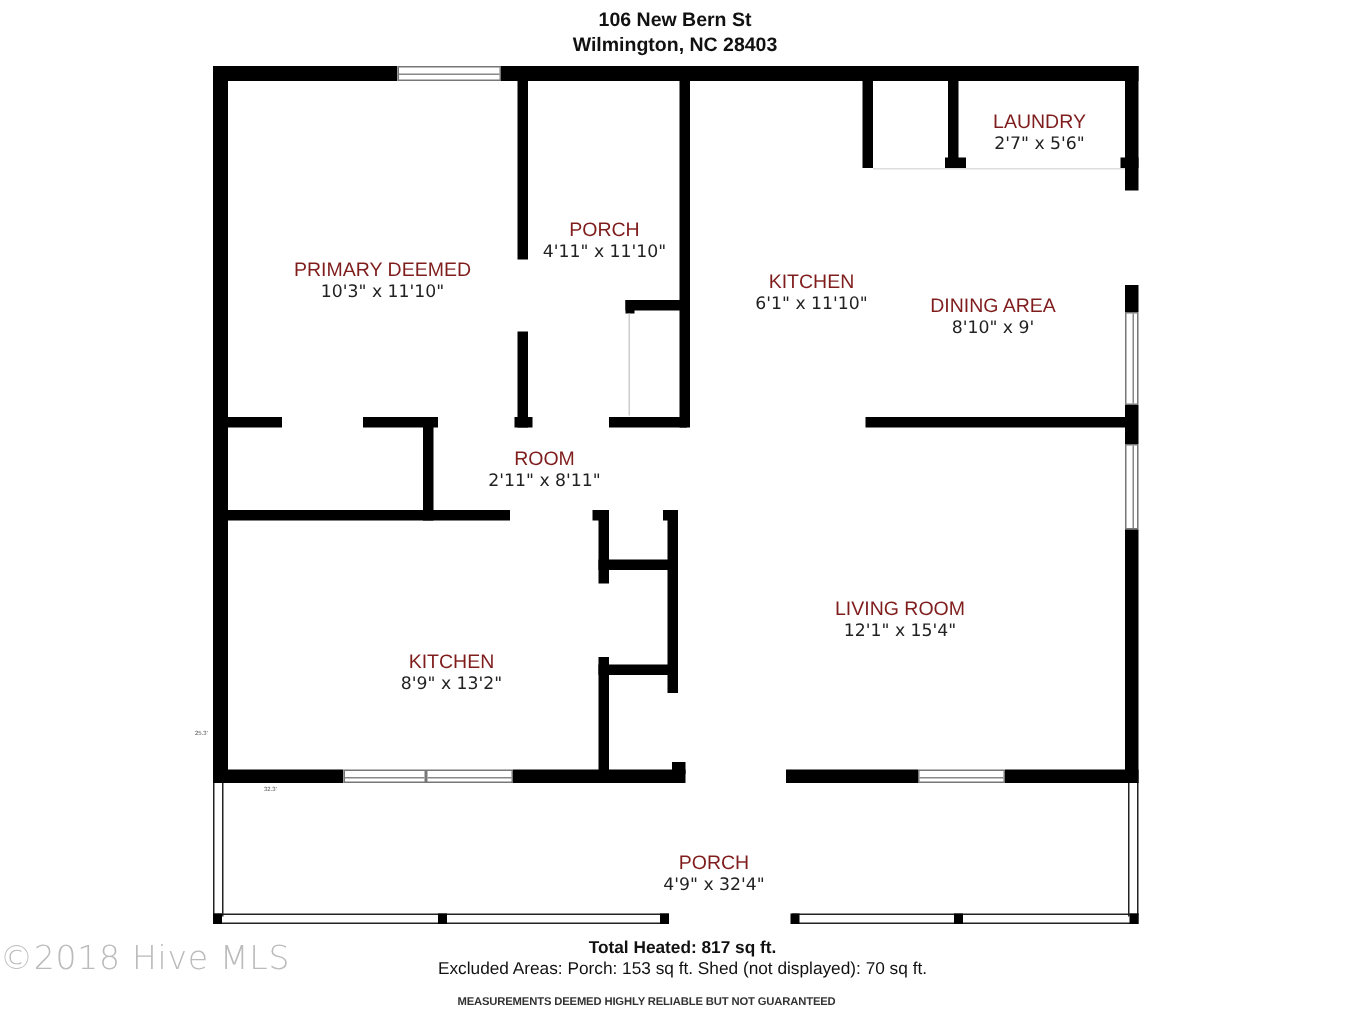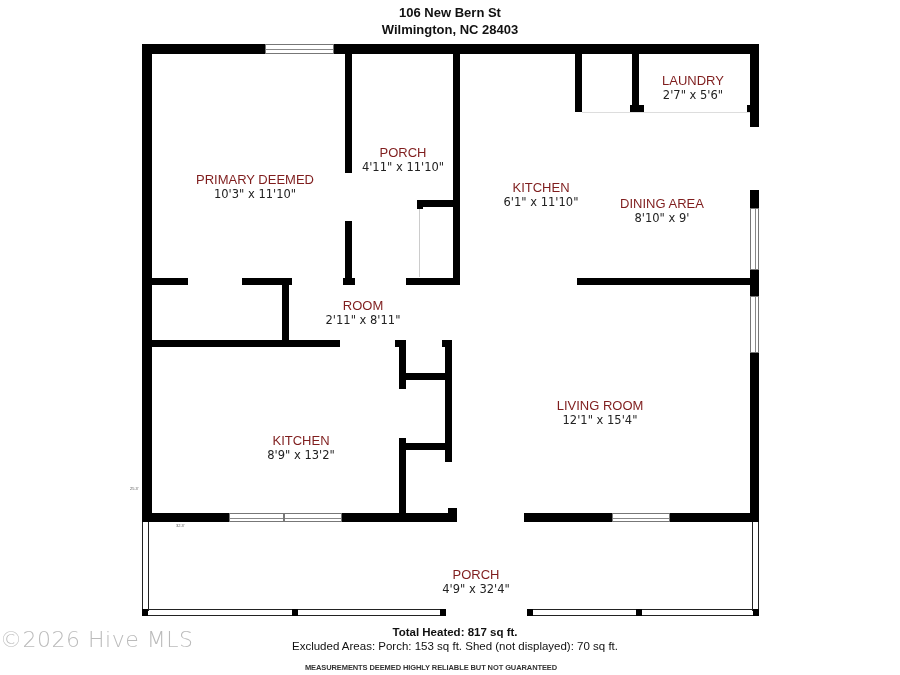--- a/index.html
+++ b/index.html
@@ -129,17 +129,17 @@
   <div class="room-label" style="left:600px; top:398px;">
     <span class="room-name">LIVING ROOM</span>
     <span class="room-dim">12'1" x 15'4"</span>
   </div>
   <div class="room-label" style="left:476px; top:567px;">
     <span class="room-name">PORCH</span>
     <span class="room-dim">4'9" x 32'4"</span>
   </div>
 </div>
 
-<div class="watermark">©2026 Hive MLS</div>
+<div class="watermark">©2018 Hive MLS</div>
 
 <div class="footer-bold" style="top:626px;">Total Heated: 817 sq ft.</div>
 <div class="footer-text" style="top:640px;">Excluded Areas: Porch: 153 sq ft. Shed (not displayed): 70 sq ft.</div>
 <div class="footer-note" style="top:663px;">MEASUREMENTS DEEMED HIGHLY RELIABLE BUT NOT GUARANTEED</div>
 
 </body></html>

